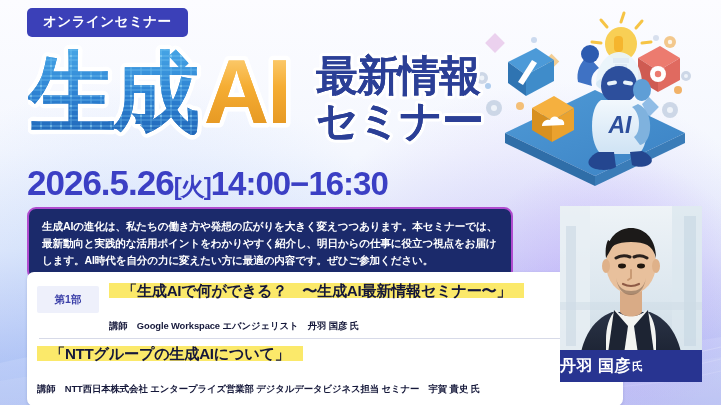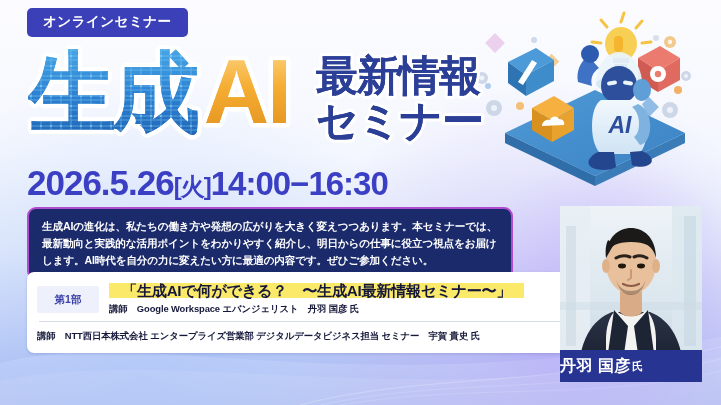--- a/index.html
+++ b/index.html
@@ -76,21 +76,21 @@
   .sess-body{flex:1 1 auto;min-width:0;}
   .sess-title{
     font-size:15.2px;font-weight:bold;color:#14173a;
     line-height:1.25;letter-spacing:-.3px;white-space:nowrap;
   }
   .sess-title .hl{
     background:linear-gradient(transparent 8%, #fbe96a 8%, #fbe96a 92%, transparent 92%);
     padding:0 13px;
   }
   .sess-speaker{
-    margin-top:3px;font-size:9.4px;font-weight:bold;color:#15183a;
+    margin-top:20px;font-size:9.4px;font-weight:bold;color:#15183a;
     letter-spacing:-.1px;white-space:nowrap;
   }
   .sess-divider{height:1px;background:#d7dae8;margin:1px 4px;}
   
   .photo-card{position:absolute;left:560px;top:206px;width:142px;height:176px;}
   .photo{
     position:absolute;left:0;top:0;width:142px;height:176px;overflow:hidden;
     background:#dfe6ee;
   }
   .photo-caption{
@@ -267,20 +267,21 @@
     <div class="session">
       <div class="sess-badge">第1部</div>
       <div class="sess-body">
         <div class="sess-title"><span class="hl">「生成AIで何ができる？　〜生成AI最新情報セミナー〜」</span></div>
         <div class="sess-speaker">講師　Google Workspace エバンジェリスト　丹羽 国彦 氏</div>
       </div>
     </div>
     <div class="sess-divider"></div>
     <div class="session">
       <div class="sess-body">
+        <div class="sess-title"><span class="hl">「NTTグループの生成AIについて」</span></div>
         <div class="sess-speaker">講師　NTT西日本株式会社 エンタープライズ営業部 デジタルデータビジネス担当 セミナー　宇賀 貴史 氏</div>
       </div>
     </div>
   </div>
 
   <div class="photo-card">
     <div class="photo">
       <svg width="142" height="176" viewBox="0 0 142 176">
         <defs>
           <linearGradient id="bgPhoto" x1="0" y1="0" x2="0" y2="1">

